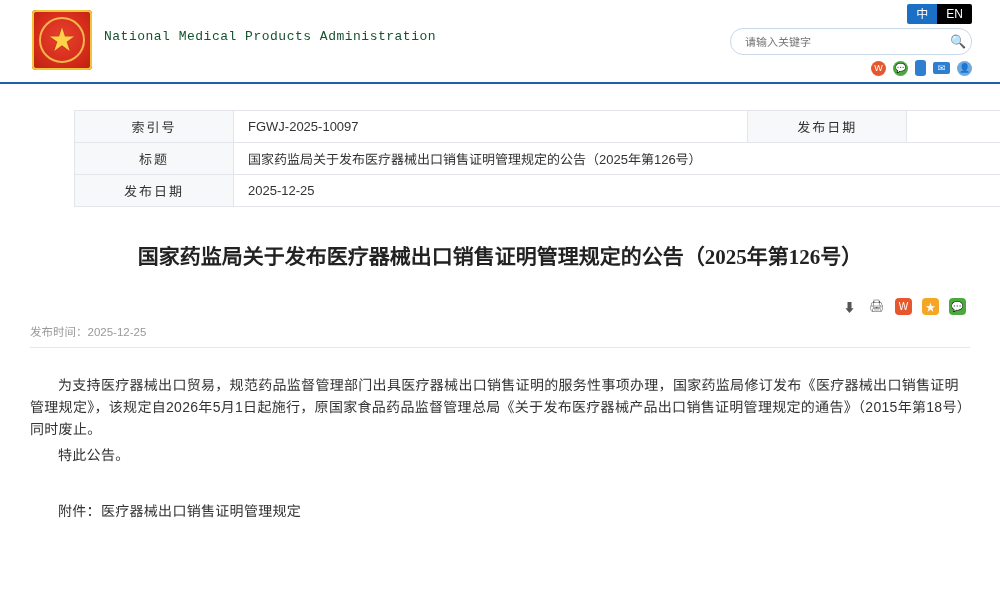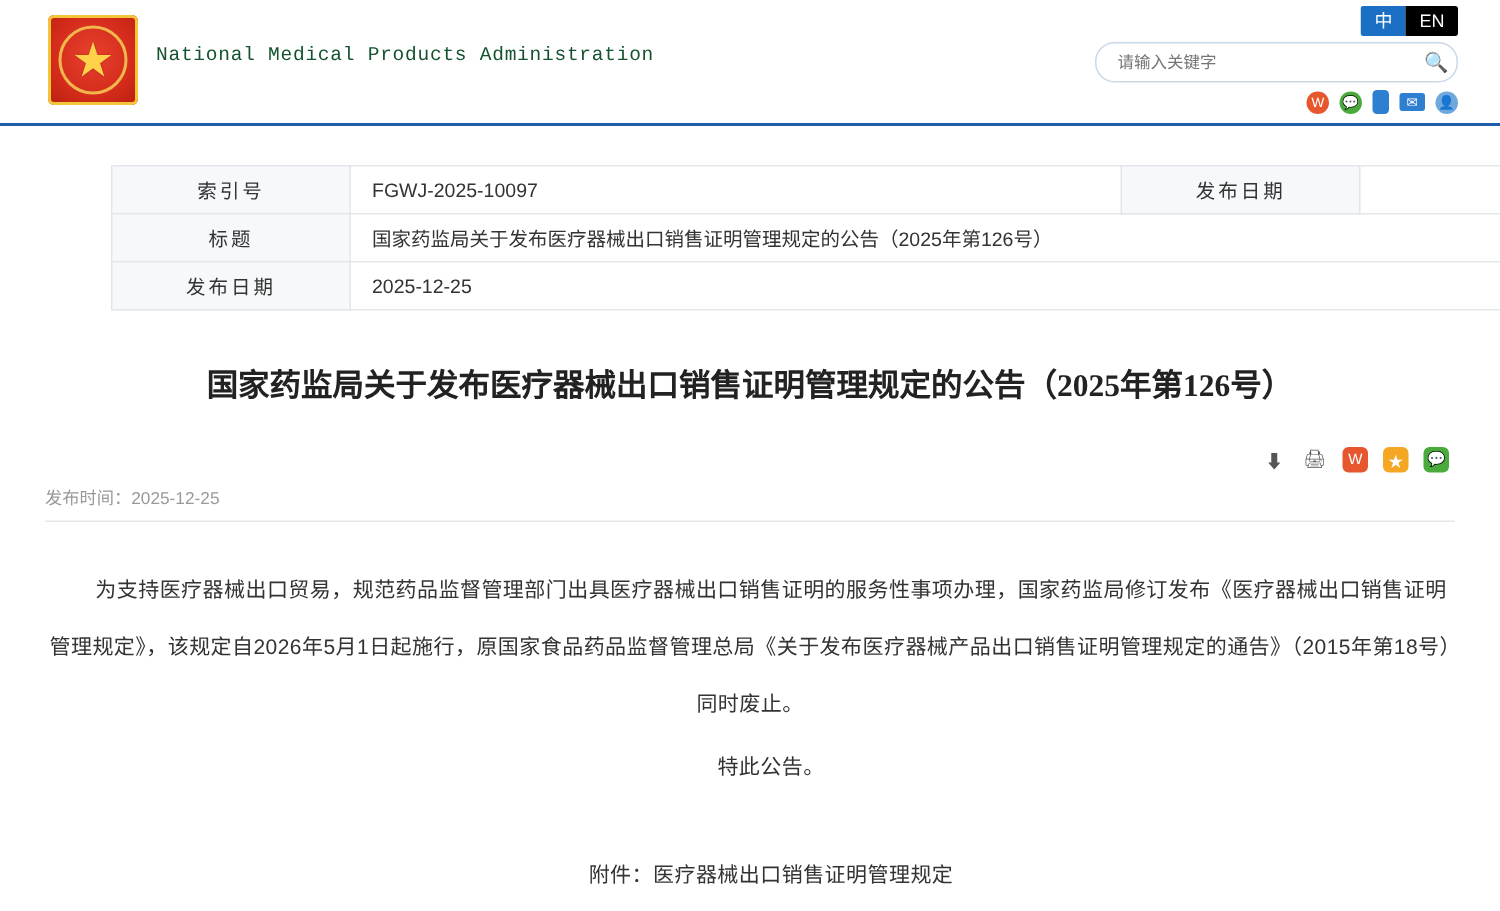--- a/index.html
+++ b/index.html
@@ -222,25 +222,24 @@
     color: #999;
     margin-top: 6px;
     padding-right: 4px;
   }
   .divider {
     border-top: 1px solid #e4e8ec;
     margin-top: 8px;
   }
   .body-text {
     font-size: 14px;
-    line-height: 38px;
+    line-height: 22px;
     color: #333;
     margin-top: 26px;
     letter-spacing: .3px;
-    text-align: center;
   }
   .body-text p { margin: 0 0 4px; }
   .indent { text-indent: 2em; }
   .attach { margin-top: 34px; }
   .attach .link { color: #333; }
 </style>
 </head>
 <body>
 
 <div class="header">

